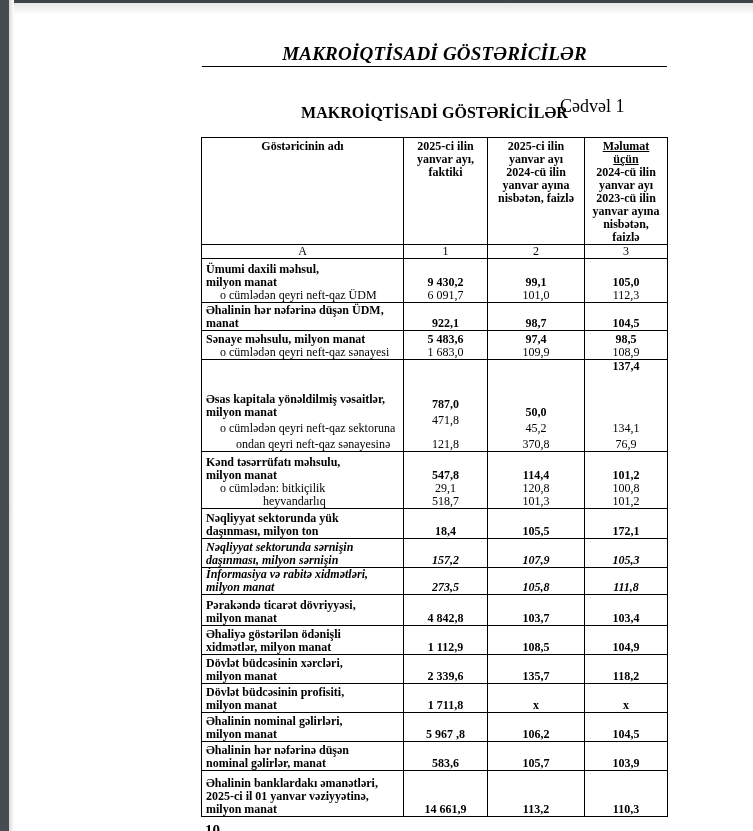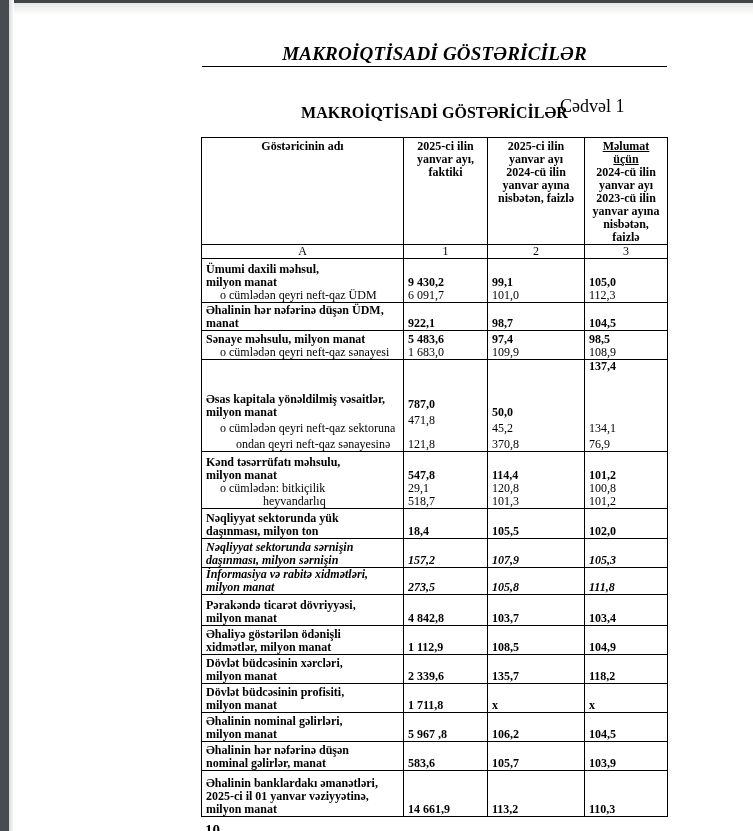--- a/index.html
+++ b/index.html
@@ -30,21 +30,21 @@
     position:absolute; left:201px; top:137px; width:466px;
     border-collapse:collapse; table-layout:fixed;
     font-size:12px; line-height:13px;
   }
   table.macro td, table.macro th { border:1px solid #000; padding:0 4px; vertical-align:bottom; }
   table.macro th { font-weight:bold; vertical-align:top; text-align:center; padding-top:2px; }
   th.name-head { vertical-align:middle; }
   .u { text-decoration:underline; }
   tr.colnums td { text-align:center; height:12px; vertical-align:middle; }
   td.label { text-align:left; }
-  td.num { text-align:left; padding-right:5px; }
+  td.num { text-align:center; padding-right:5px; }
   .b { font-weight:bold; }
   .sub1 { padding-left:14px; display:block; }
   .sub2 { padding-left:18px; display:block; }
   .sub3 { padding-left:57px; display:block; }
   .line { display:block; }
 
   .page-number { position:absolute; left:205px; top:822px; font-size:15px; font-weight:bold; }
 </style>
 </head>
 <body>
@@ -201,21 +201,21 @@
           <span class="line b">Nəqliyyat sektorunda yük</span>
           <span class="line b">daşınması, milyon ton</span>
         </td>
         <td class="num">
           <span class="line b">18,4</span>
         </td>
         <td class="num">
           <span class="line b">105,5</span>
         </td>
         <td class="num">
-          <span class="line b">102,0</span>
+          <span class="line b">172,1</span>
         </td>
       </tr>
       <tr style="height: 29px; font-style: italic;">
         <td class="label">
           <span class="line b">Nəqliyyat sektorunda sərnişin</span>
           <span class="line b">daşınması, milyon sərnişin</span>
         </td>
         <td class="num">
           <span class="line b">157,2</span>
         </td>

